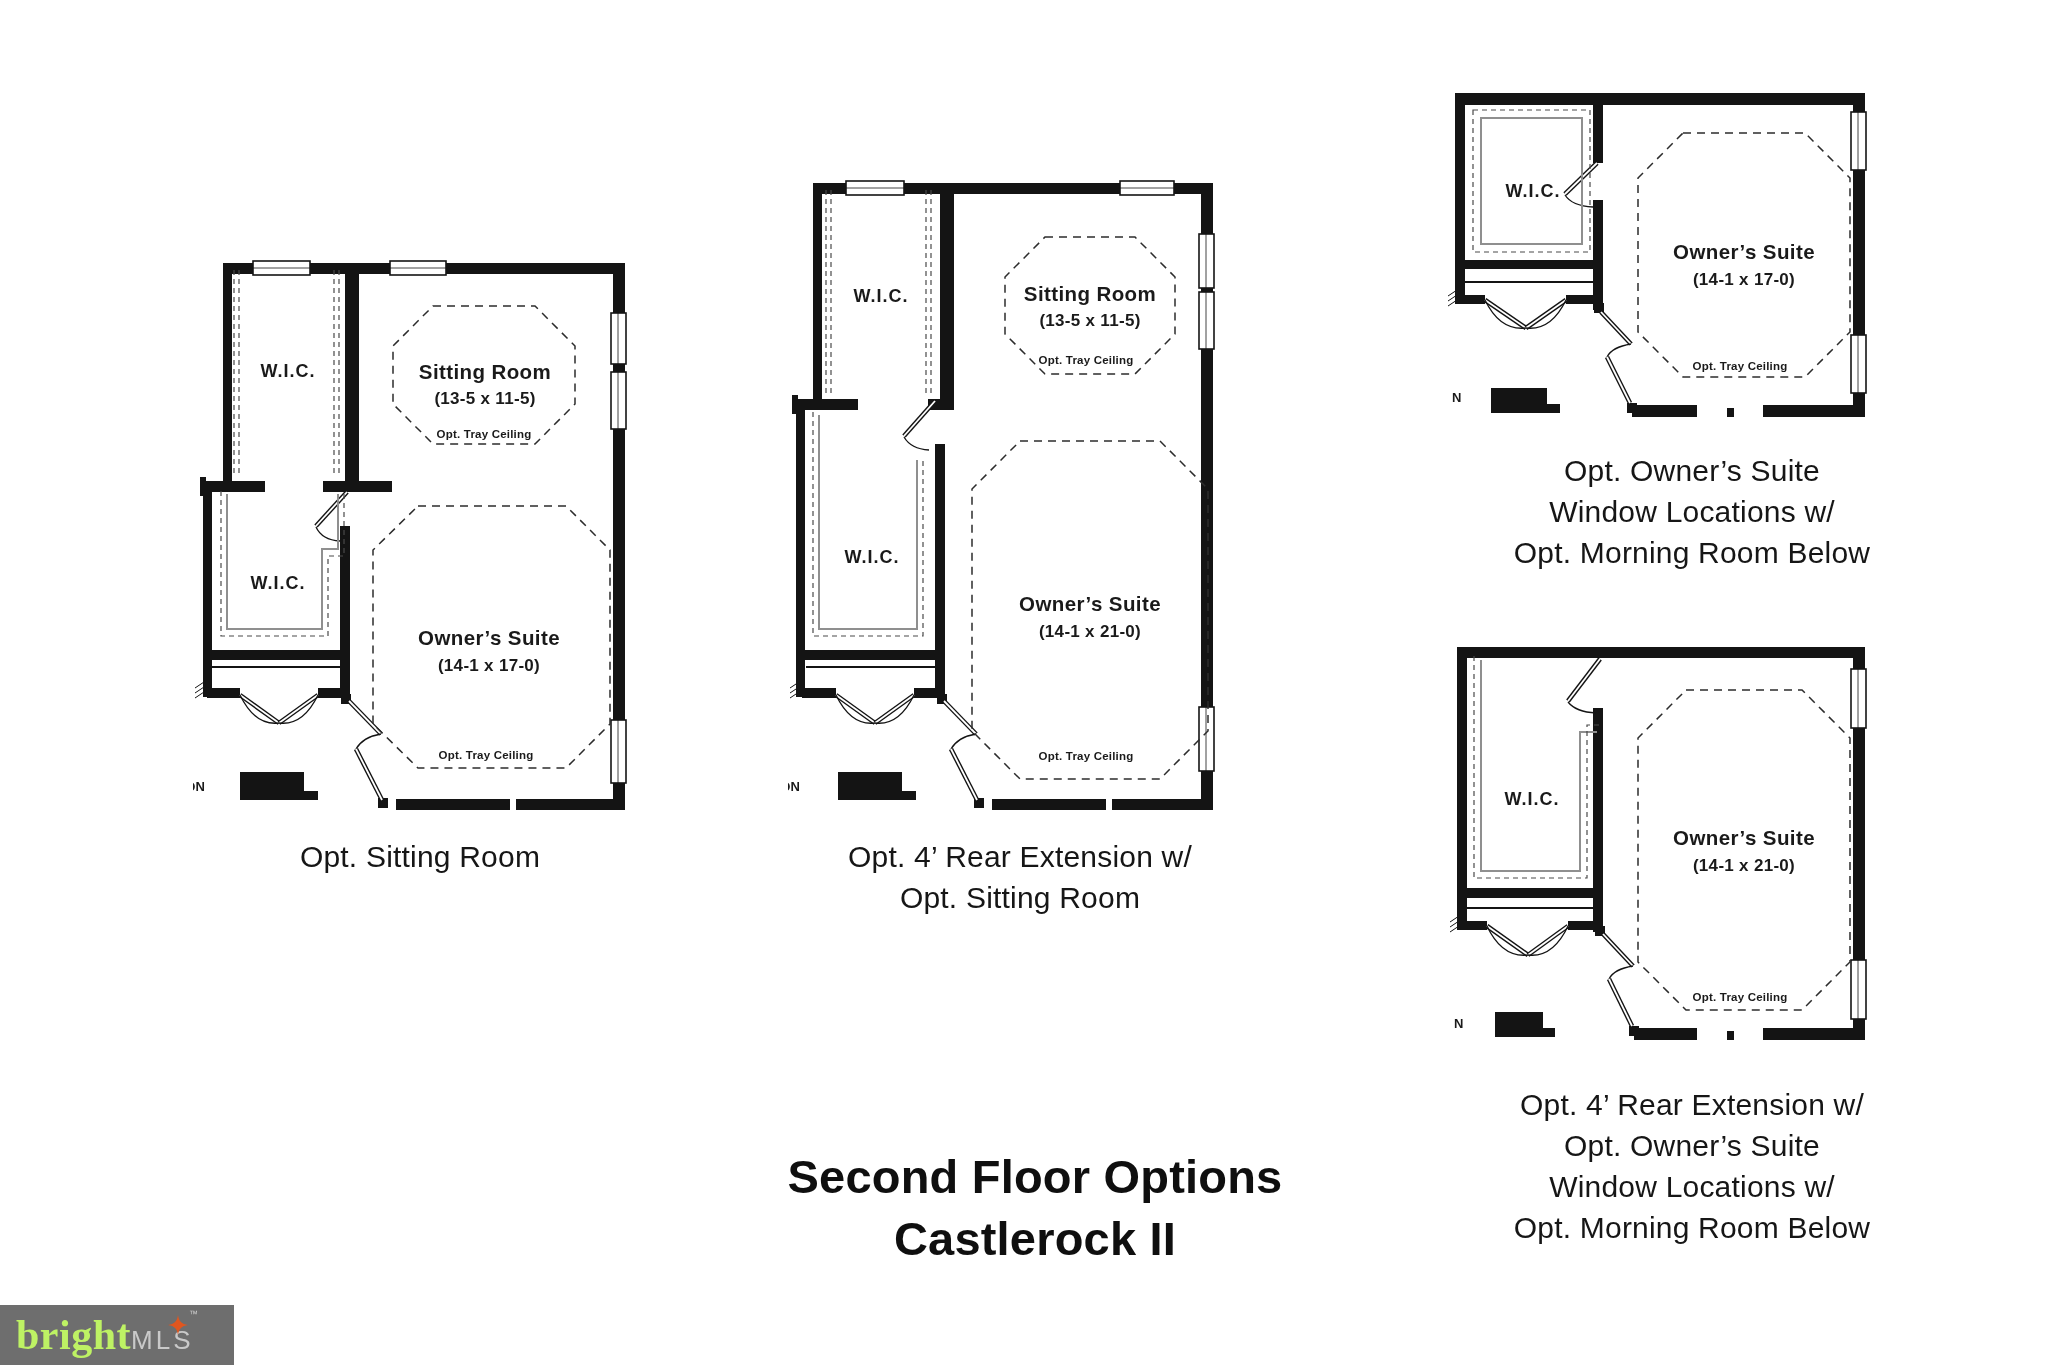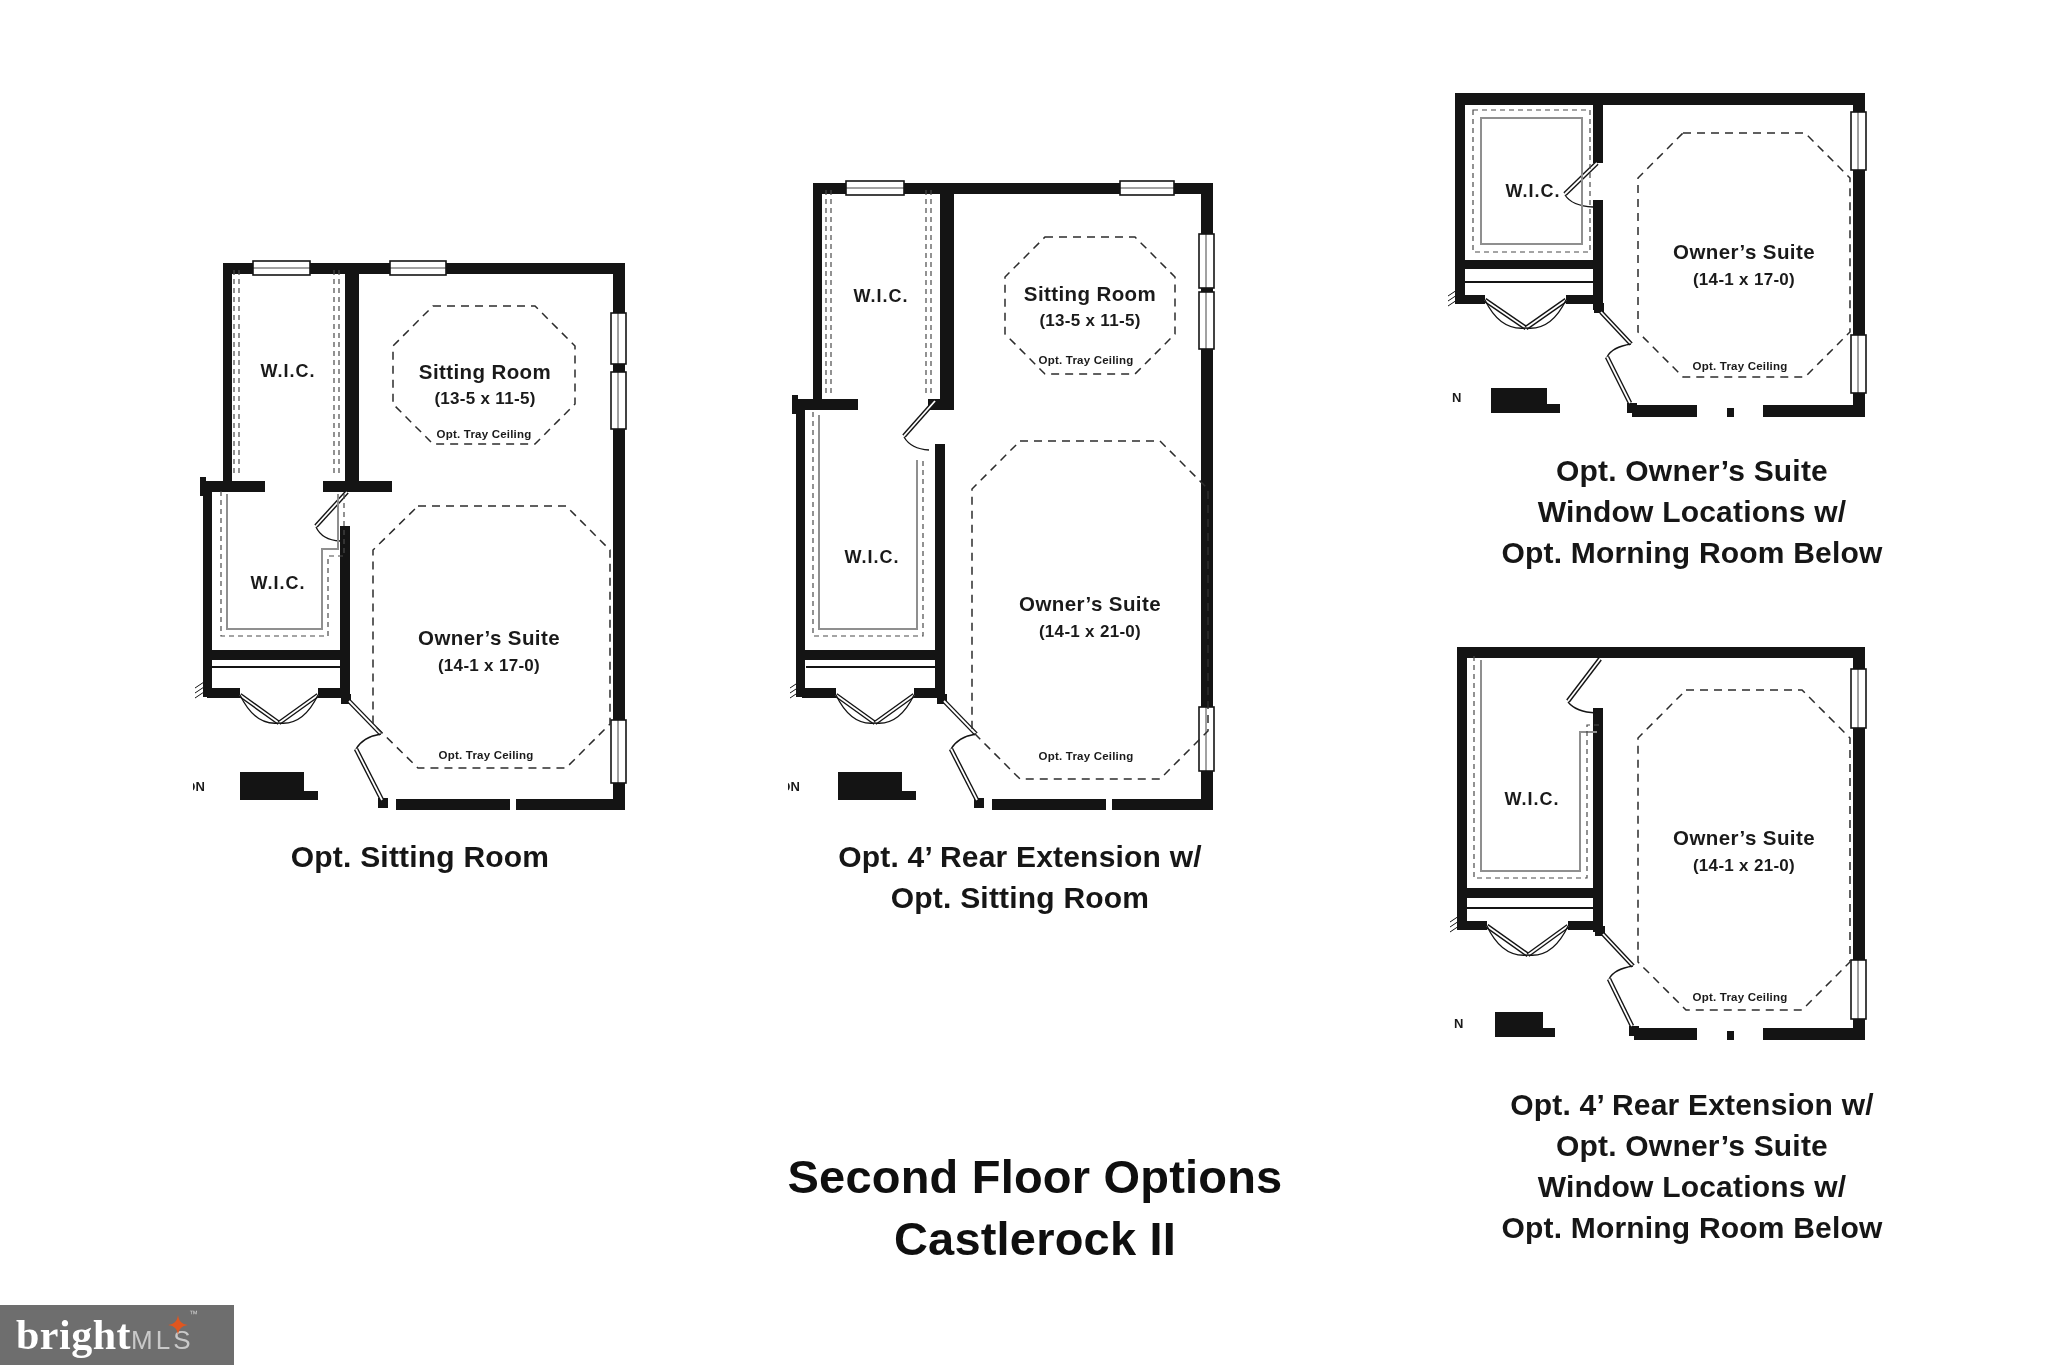--- a/index.html
+++ b/index.html
@@ -19,29 +19,29 @@
   .rod{stroke:#4a4a4a;stroke-width:1.2;stroke-dasharray:5 4;}
   .thin{stroke:#141414;stroke-width:2;}
   .hatch{stroke:#141414;stroke-width:1;}
   text{fill:#1a1a1a;}
   .room-name{font:bold 20.5px "Liberation Sans",sans-serif;letter-spacing:.4px;text-anchor:middle;}
   .room-dims{font:bold 17px "Liberation Sans",sans-serif;letter-spacing:.3px;text-anchor:middle;}
   .room-note{font:bold 11.5px "Liberation Sans",sans-serif;letter-spacing:.2px;text-anchor:middle;}
   .lbl-wic{font:bold 18px "Liberation Sans",sans-serif;letter-spacing:1px;text-anchor:middle;}
   .lbl-dn{font:bold 13px "Liberation Sans",sans-serif;}
   
-  .caption{position:absolute;text-align:center;font-weight:bold;font-size:30px;
+  .caption{position:absolute;text-align:center;font-weight:normal;font-size:30px;
            line-height:41px;letter-spacing:.2px;color:#161616;}
   .title{position:absolute;text-align:center;font-weight:bold;font-size:47px;
          line-height:62px;letter-spacing:.2px;color:#0f0f0f;}
   
   .logo{position:absolute;left:0;top:1305px;width:234px;height:60px;background:#6e6e6e;
         display:flex;align-items:center;}
   .logo-bright{font-family:"Liberation Serif",serif;font-weight:bold;font-size:42px;
-               color:#ffffff;margin-left:16px;line-height:1;letter-spacing:.5px;}
+               color:#bef264;margin-left:16px;line-height:1;letter-spacing:.5px;}
   .logo-star{position:absolute;left:166px;top:8px;}
   .logo-tm{position:absolute;left:189px;top:4px;font-size:9px;color:#cccccc;}
   .logo-mls{font-size:26px;color:#c9c9c9;letter-spacing:3px;margin-top:10px;}
 </style>
 </head>
 <body>
 
 <div class="canvas">
 
   <svg class="plan" style="left:193px;top:250px" width="450" height="570" viewBox="193 250 450 570">

